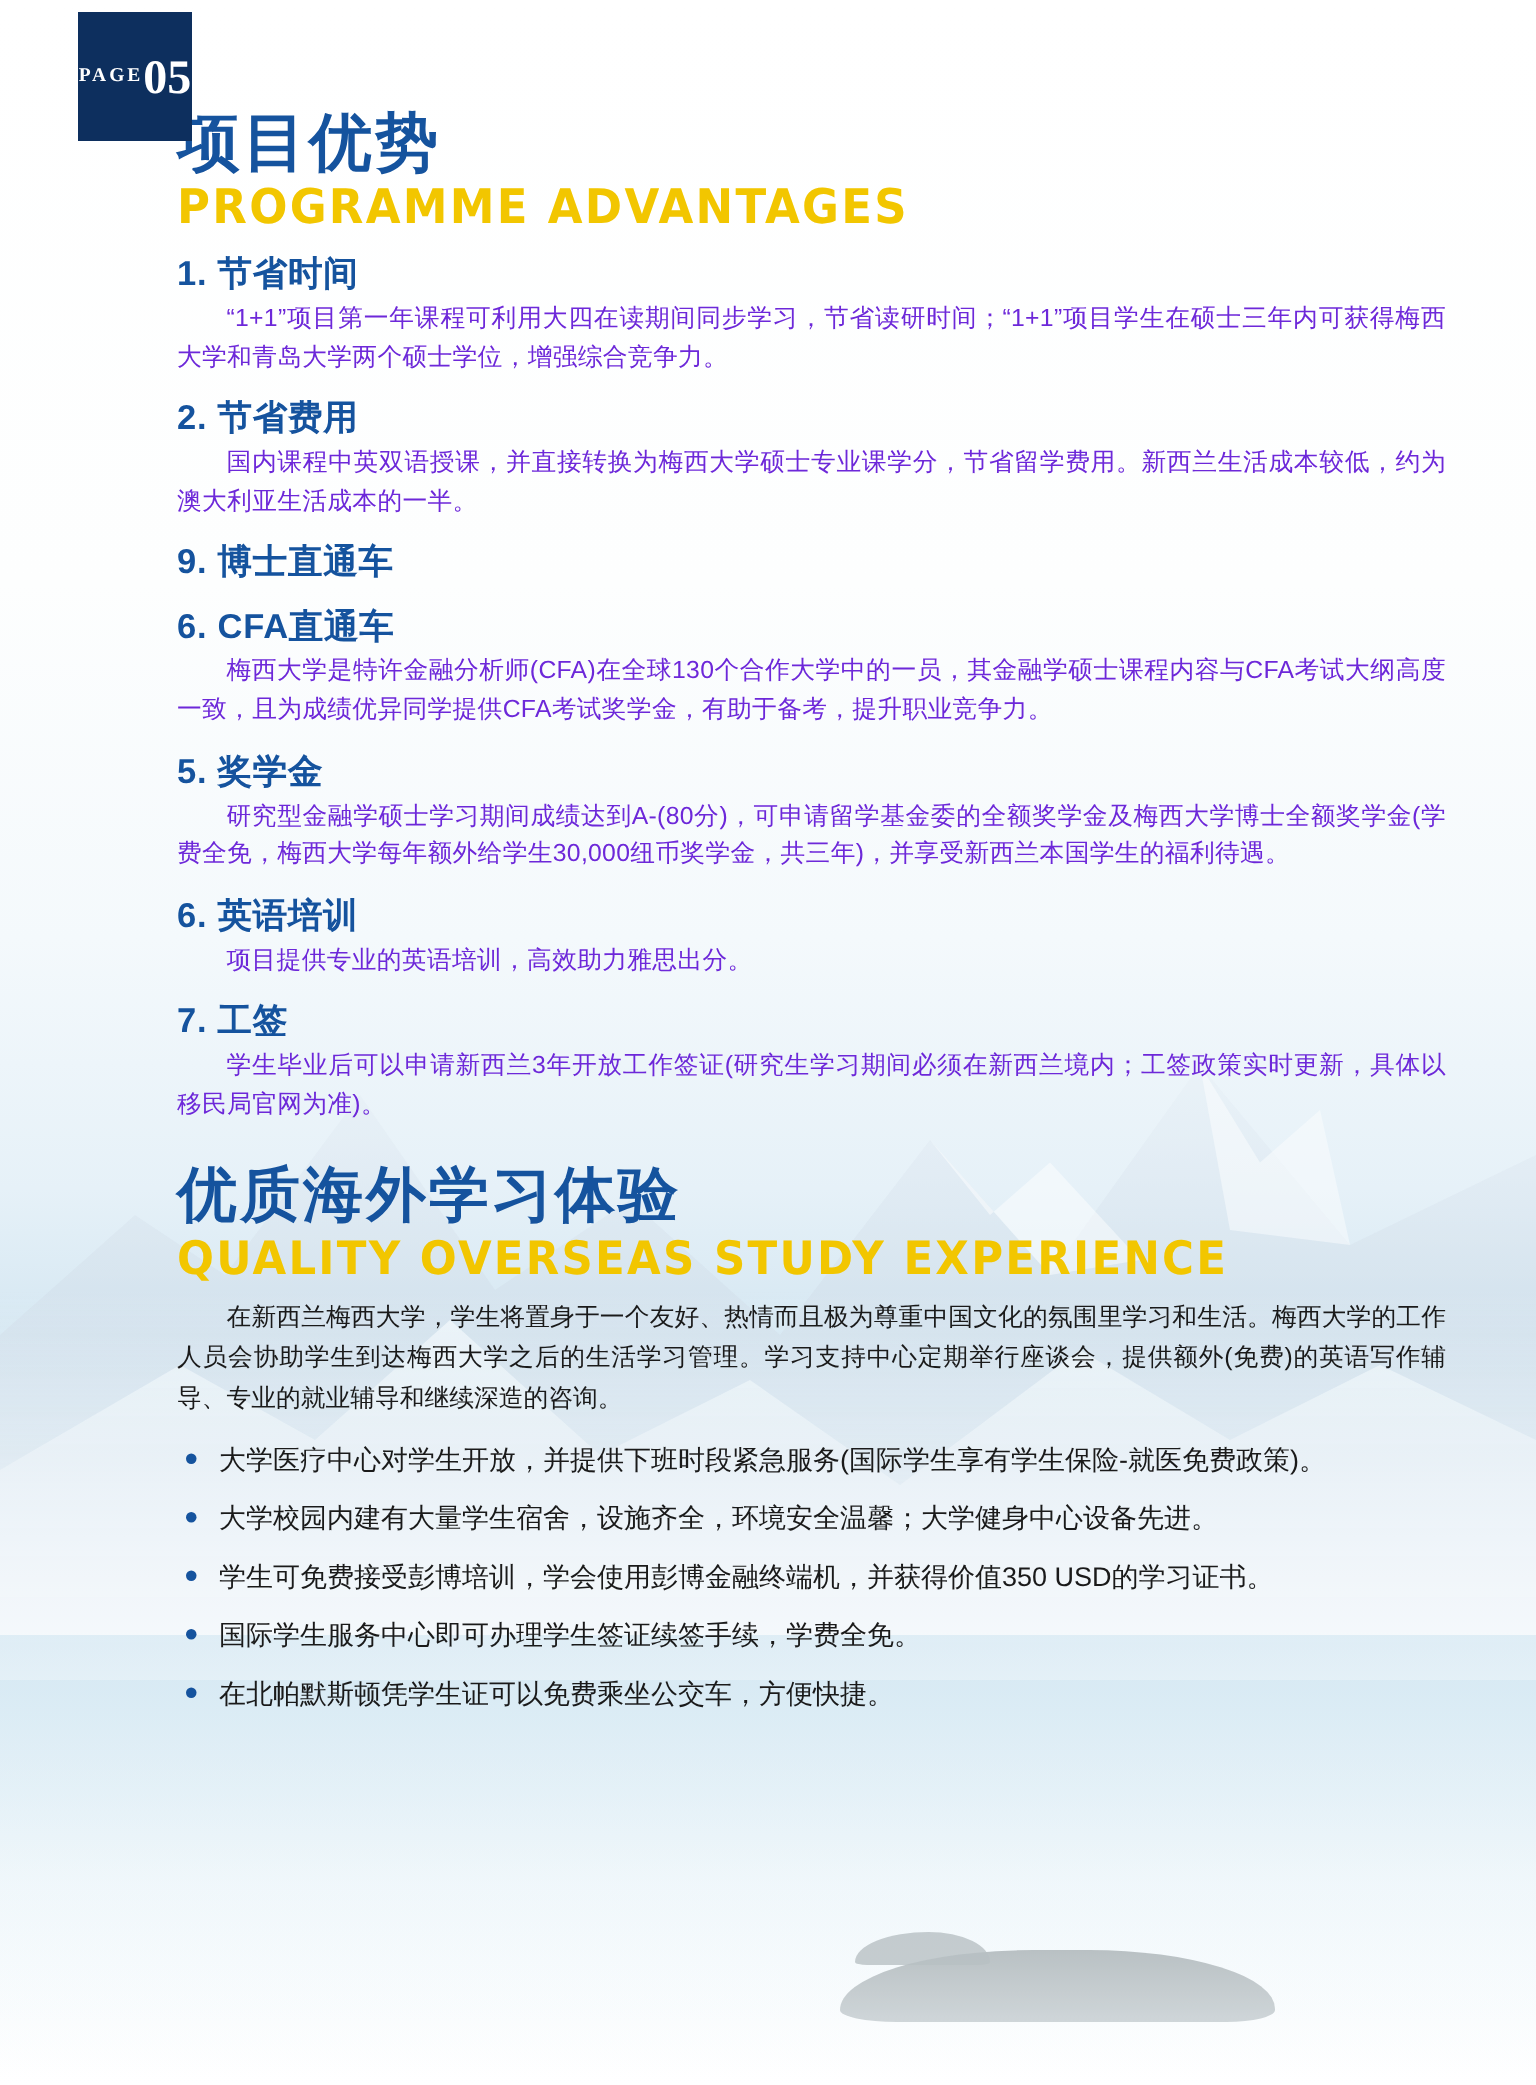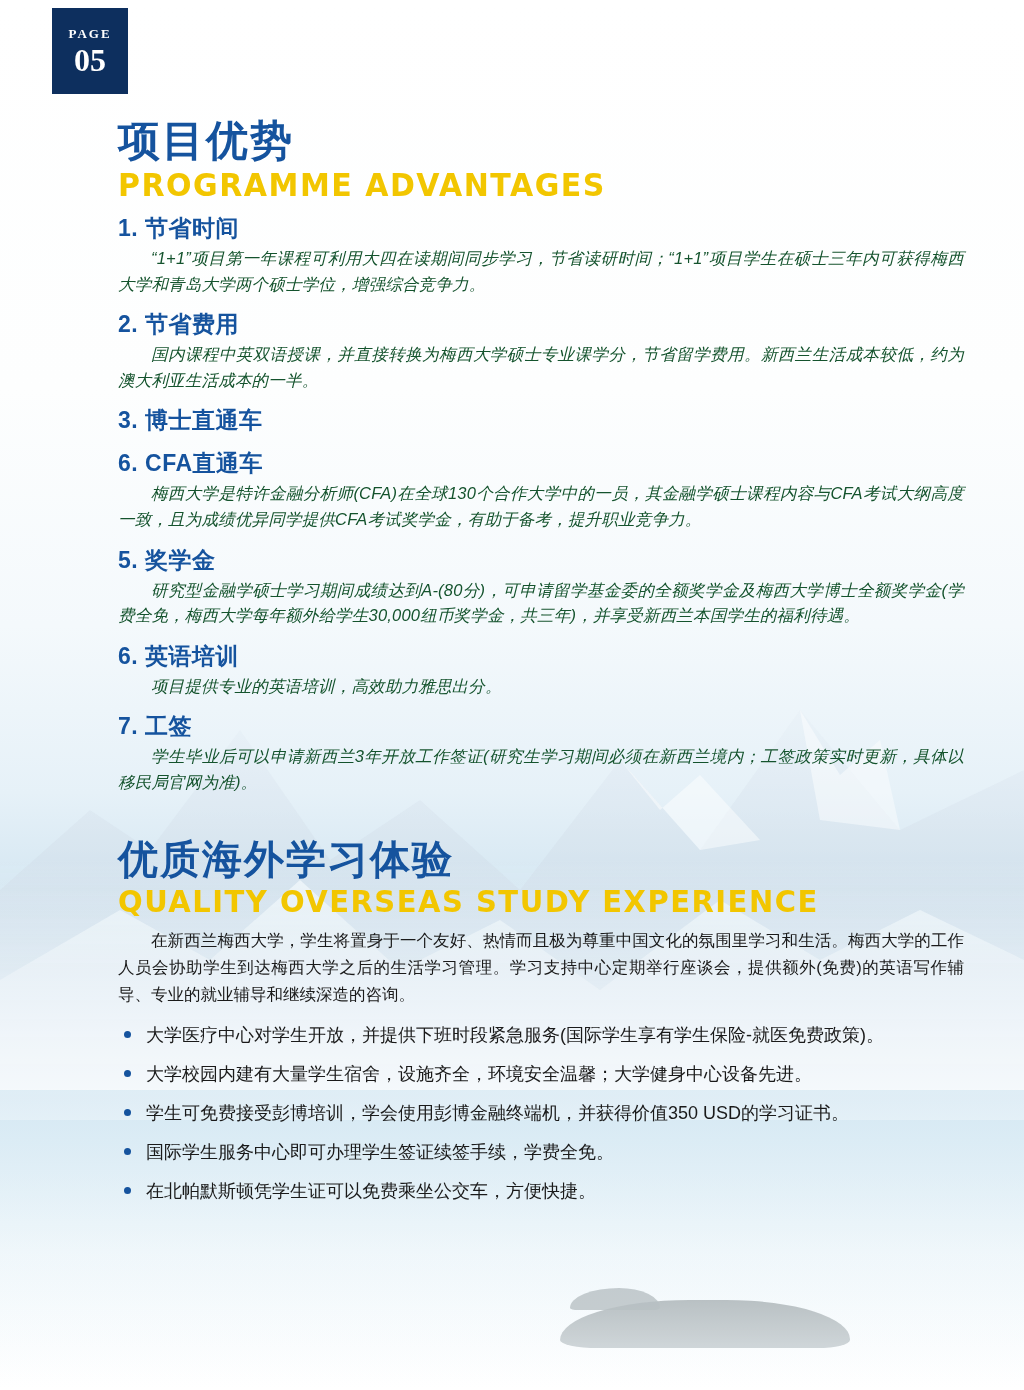--- a/index.html
+++ b/index.html
@@ -76,21 +76,21 @@
   .page-badge {
     position: absolute;
     left: 52px;
     top: 8px;
     width: 76px;
     height: 86px;
     background: #0d2f5e;
     color: #ffffff;
     z-index: 5;
     display: flex;
-    flex-direction: column;
+    flex-direction: row;
     align-items: center;
     justify-content: center;
   }
   .page-badge .plabel {
     font-size: 13px;
     letter-spacing: 2px;
     font-weight: bold;
     font-family: "Liberation Serif", serif;
     margin-bottom: 2px;
   }
@@ -98,21 +98,21 @@
     font-size: 32px;
     font-weight: bold;
     font-family: "Liberation Serif", serif;
     line-height: 1;
   }
 
   
   .content {
     position: relative;
     z-index: 3;
-    padding: 118px 60px 0 118px;
+    padding: 72px 60px 0 118px;
     box-sizing: border-box;
   }
 
   h1.sec-zh {
     font-size: 42px;
     color: #15539e;
     font-weight: bold;
     margin: 0;
     letter-spacing: 2px;
     line-height: 1.1;
@@ -130,31 +130,30 @@
 
   h2.item-title {
     font-size: 23px;
     color: #15539e;
     font-weight: bold;
     margin: 12px 0 2px 0;
     letter-spacing: 0.5px;
   }
   p.item-body {
     font-size: 16.5px;
-    color: #14532d;
+    color: #6d28d9;
     line-height: 1.55;
     margin: 0 0 4px 0;
     text-indent: 33px;
     text-align: justify;
     letter-spacing: 0.2px;
-    font-style: italic;
   }
 
   .sec2 {
-    margin-top: 42px;
+    margin-top: 26px;
   }
   .sec2 h1.sec-zh { font-size: 40px; }
   .sec2 .sec-en { font-size: 29px; }
 
   p.para {
     font-size: 16.5px;
     color: #1a1a1a;
     line-height: 1.62;
     margin: 4px 0 14px 0;
     text-indent: 33px;
@@ -225,21 +224,21 @@
   <section>
     <h1 class="sec-zh">项目优势</h1>
     <div class="sec-en">PROGRAMME ADVANTAGES</div>
 
     <h2 class="item-title">1. 节省时间</h2>
     <p class="item-body">“1+1”项目第一年课程可利用大四在读期间同步学习，节省读研时间；“1+1”项目学生在硕士三年内可获得梅西大学和青岛大学两个硕士学位，增强综合竞争力。</p>
 
     <h2 class="item-title">2. 节省费用</h2>
     <p class="item-body">国内课程中英双语授课，并直接转换为梅西大学硕士专业课学分，节省留学费用。新西兰生活成本较低，约为澳大利亚生活成本的一半。</p>
 
-    <h2 class="item-title">3. 博士直通车</h2>
+    <h2 class="item-title">9. 博士直通车</h2>
 
     <h2 class="item-title">6. CFA直通车</h2>
     <p class="item-body">梅西大学是特许金融分析师(CFA)在全球130个合作大学中的一员，其金融学硕士课程内容与CFA考试大纲高度一致，且为成绩优异同学提供CFA考试奖学金，有助于备考，提升职业竞争力。</p>
 
     <h2 class="item-title">5. 奖学金</h2>
     <p class="item-body">研究型金融学硕士学习期间成绩达到A-(80分)，可申请留学基金委的全额奖学金及梅西大学博士全额奖学金(学费全免，梅西大学每年额外给学生30,000纽币奖学金，共三年)，并享受新西兰本国学生的福利待遇。</p>
 
     <h2 class="item-title">6. 英语培训</h2>
     <p class="item-body">项目提供专业的英语培训，高效助力雅思出分。</p>
 

